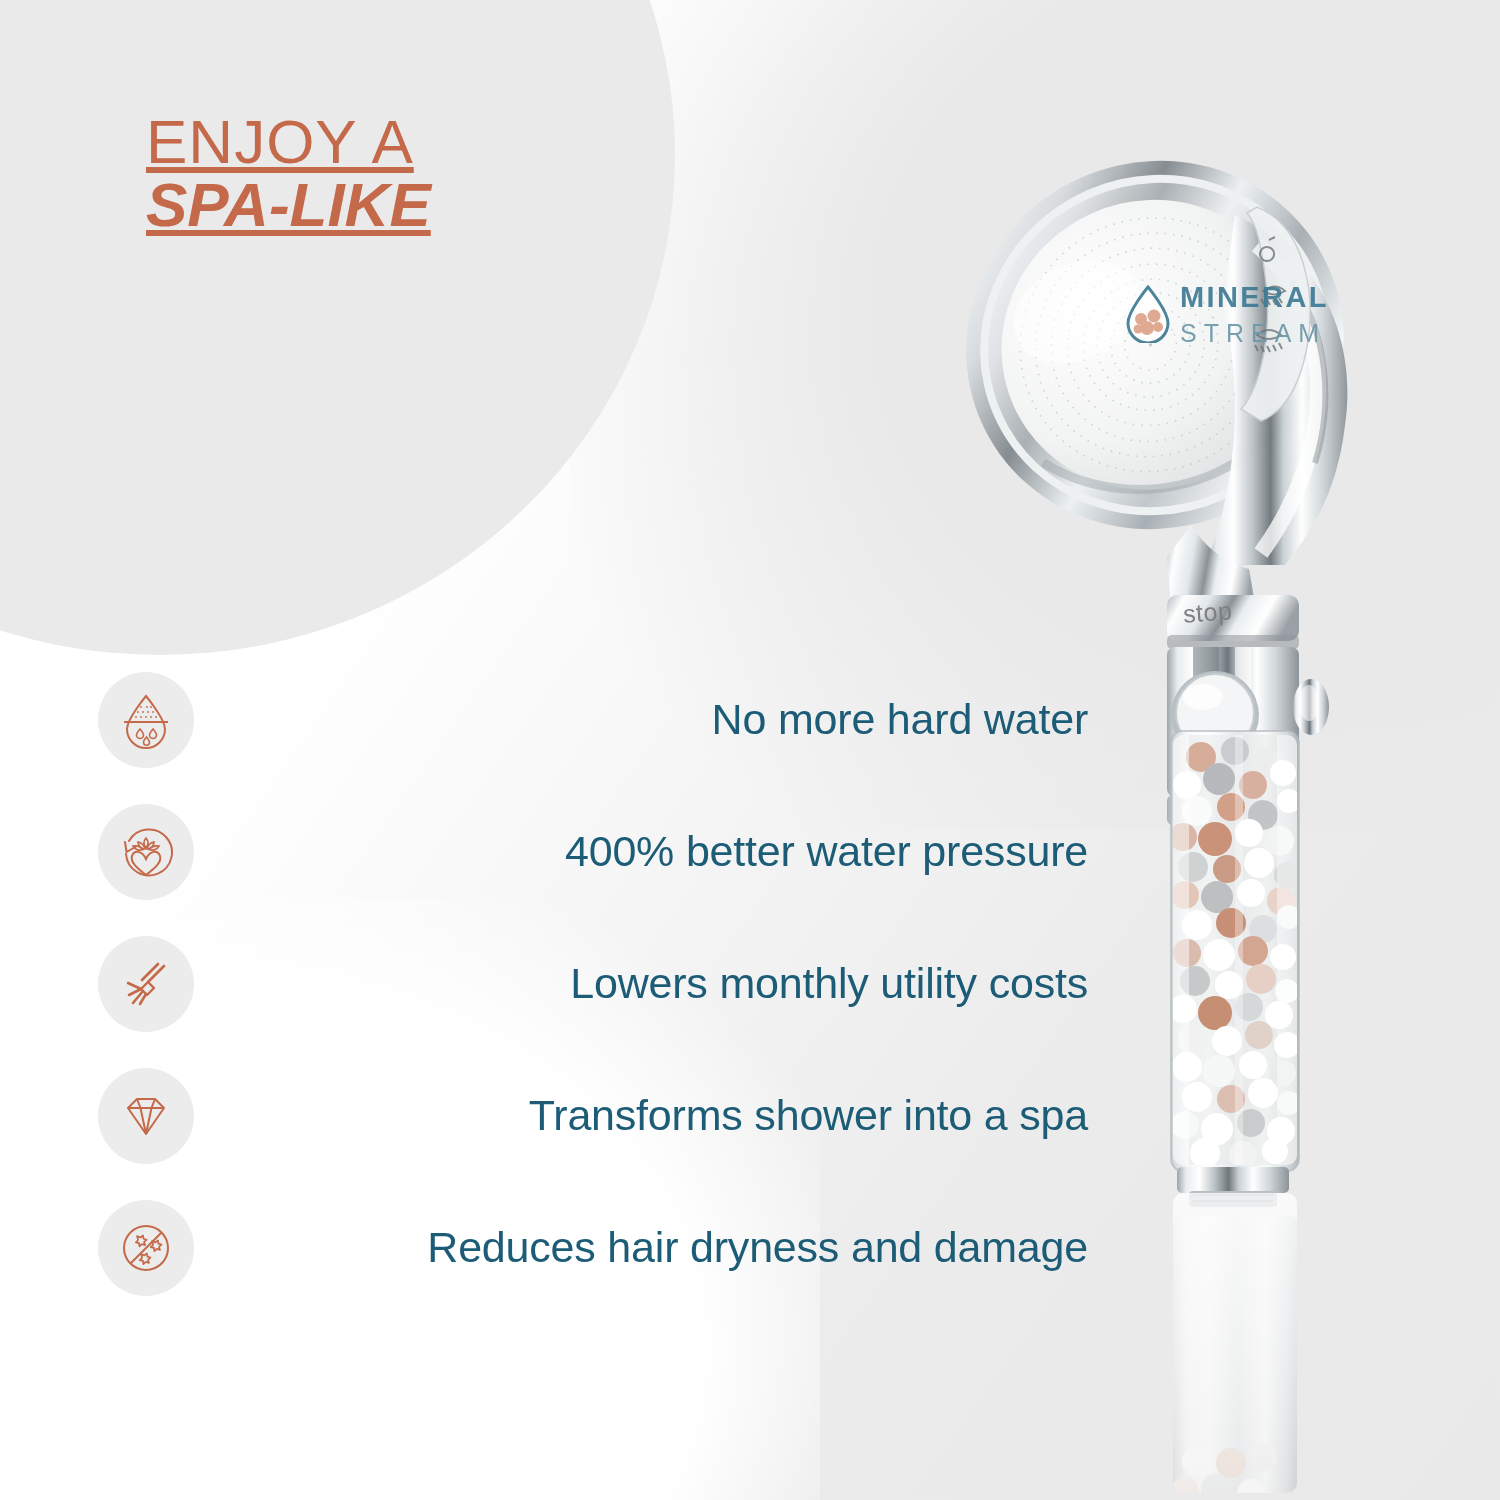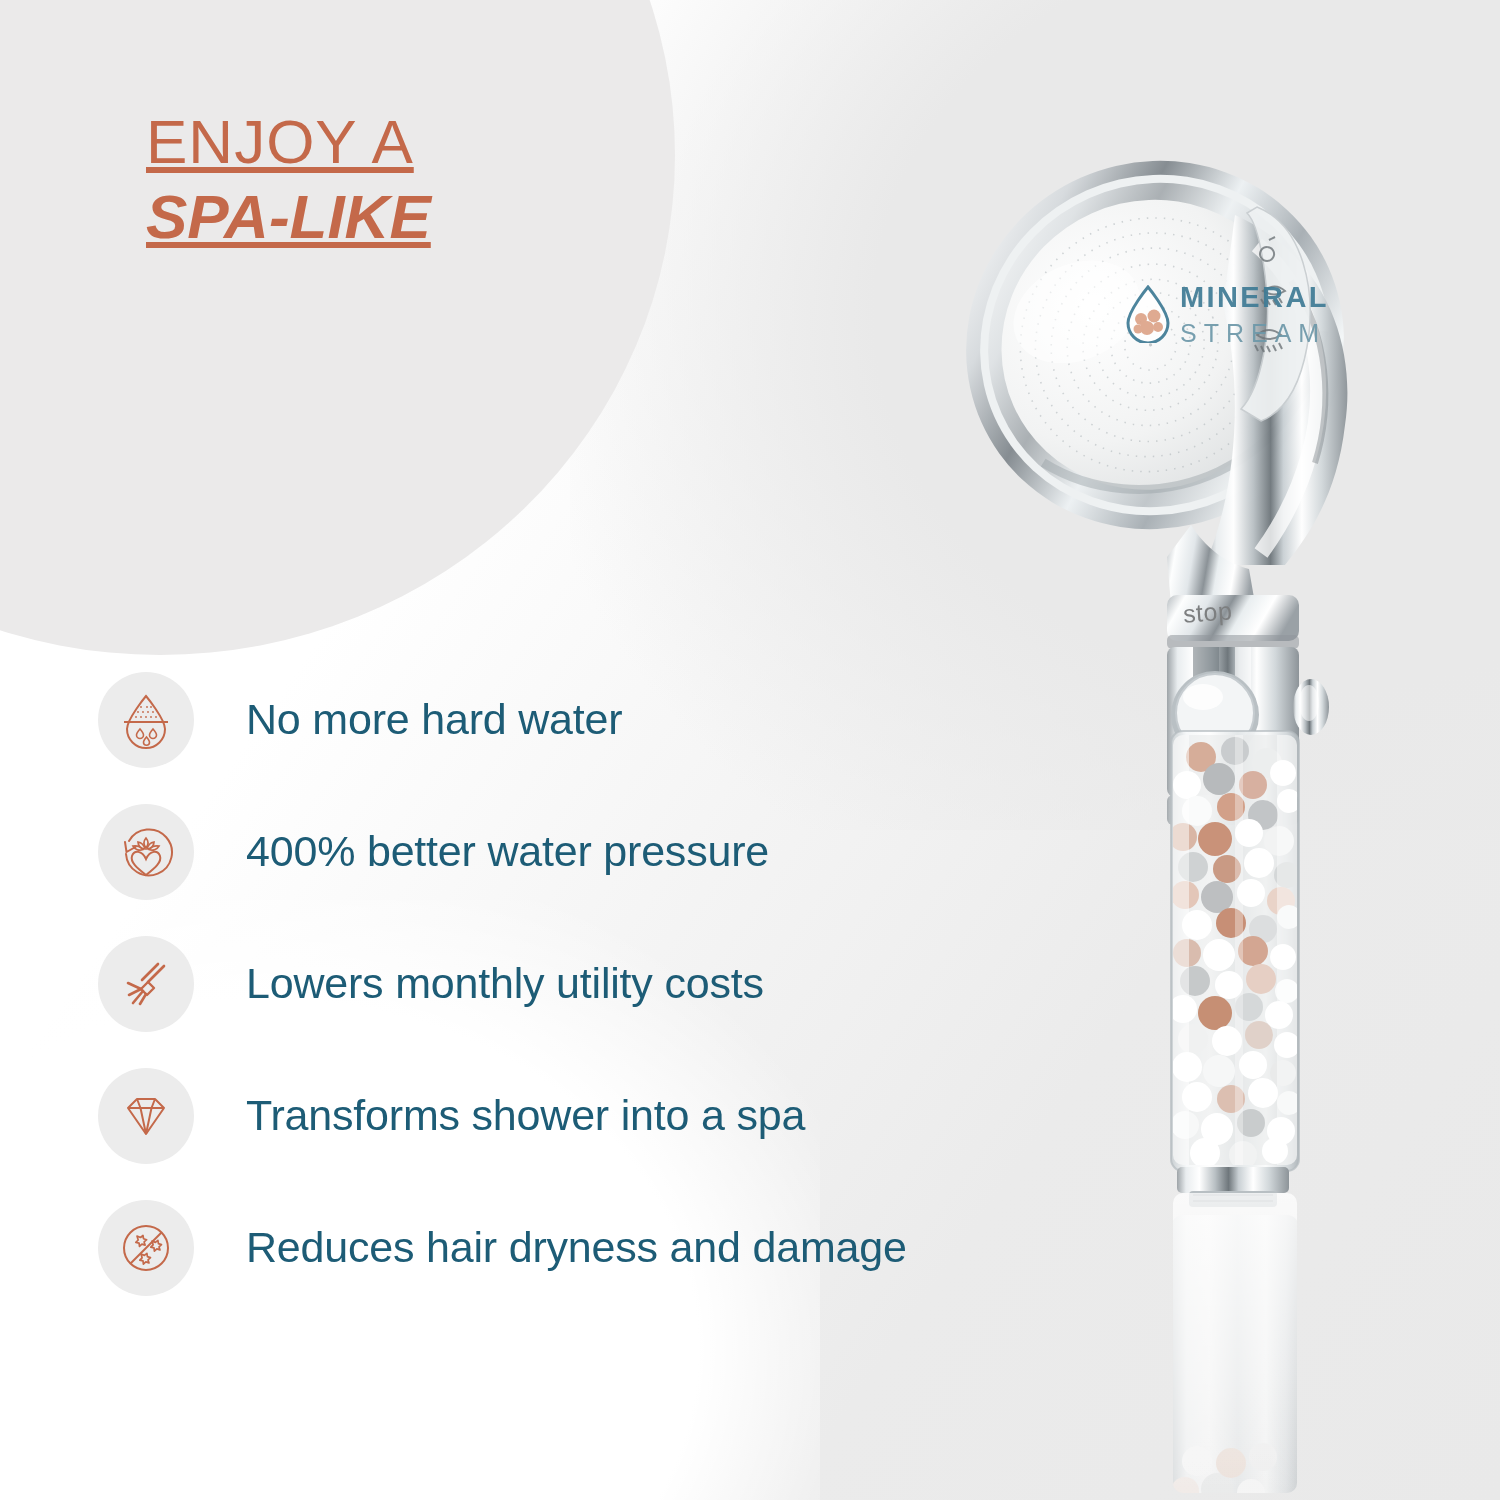--- a/index.html
+++ b/index.html
@@ -55,34 +55,35 @@
     font-weight:400;
     letter-spacing:1px;
   }
   .headline .l2, .headline .l3{
     display:block;
     font-size:62px;
     font-weight:700;
     font-style:italic;
     letter-spacing:0px;
   }
-  .headline .l2{margin-top:15px;}
+  .headline .l2{margin-top:3px;}
   .headline .l3{margin-top:6px;}
 
   
   .features{
     position:absolute;
     left:98px;top:672px;
     width:990px;
   }
   .feature{
     display:flex;
     align-items:center;
     margin-bottom:36px;
     min-height:96px;
+    justify-content:space-between;
   }
   .feature:last-child{margin-bottom:0;}
   .f-icon{
     flex:0 0 auto;
     width:96px;height:96px;
     border-radius:50%;
     background:#ececec;
     display:flex;align-items:center;justify-content:center;
   }
   .f-icon svg{display:block;}

